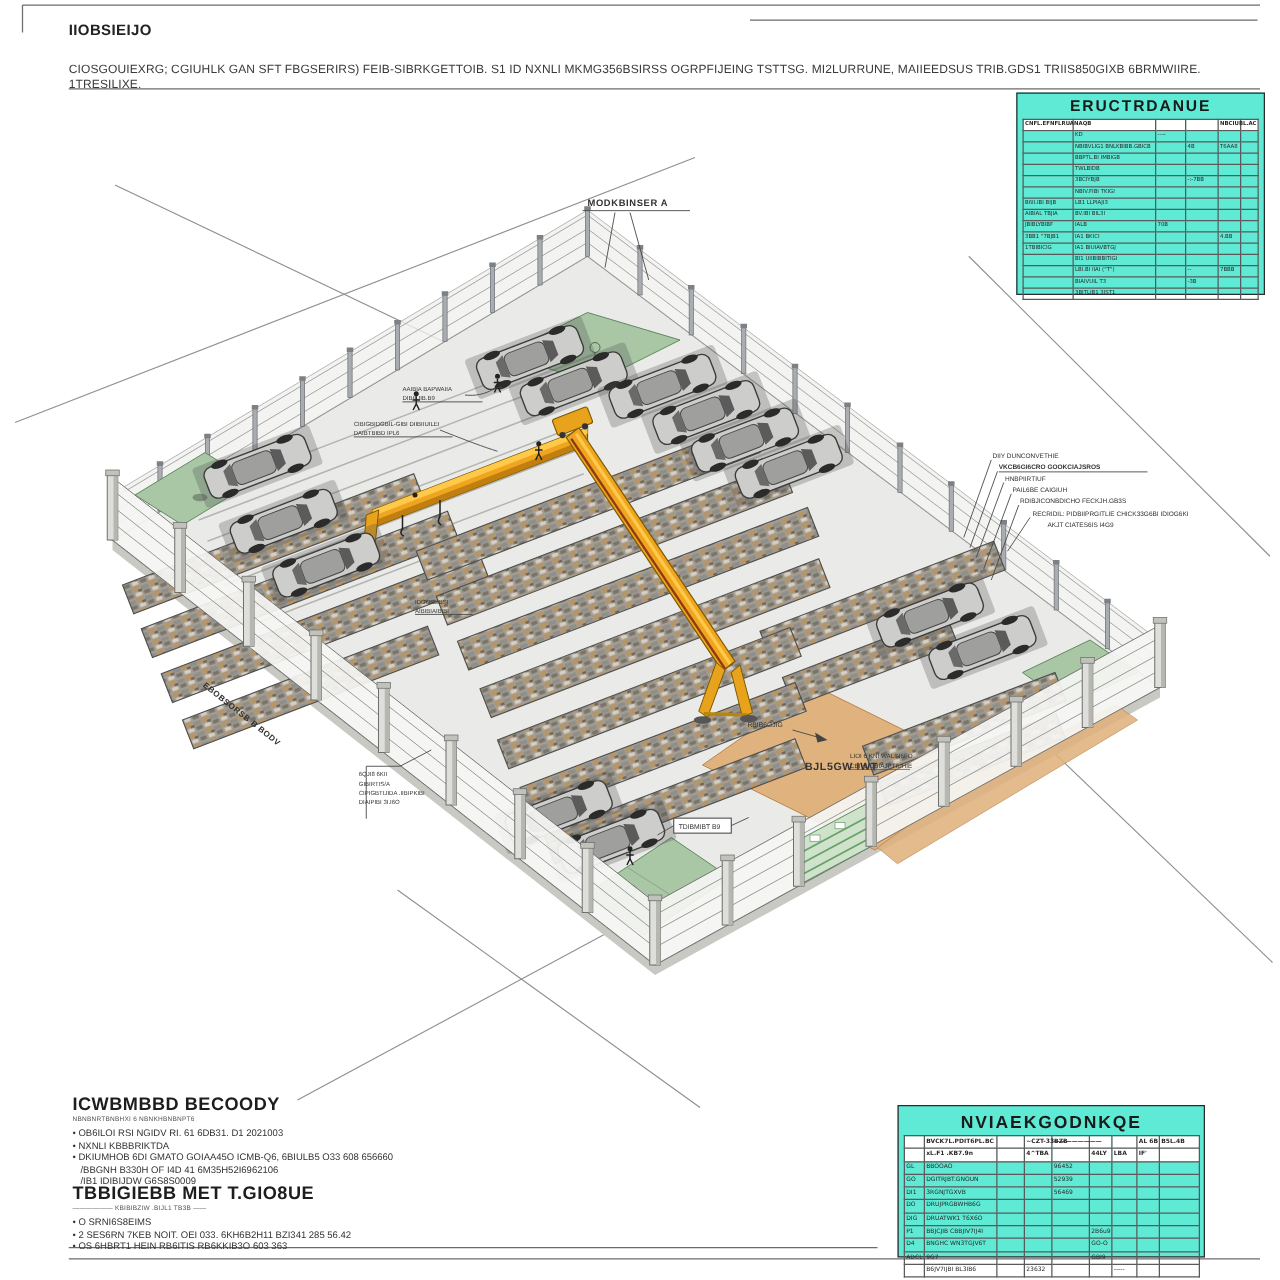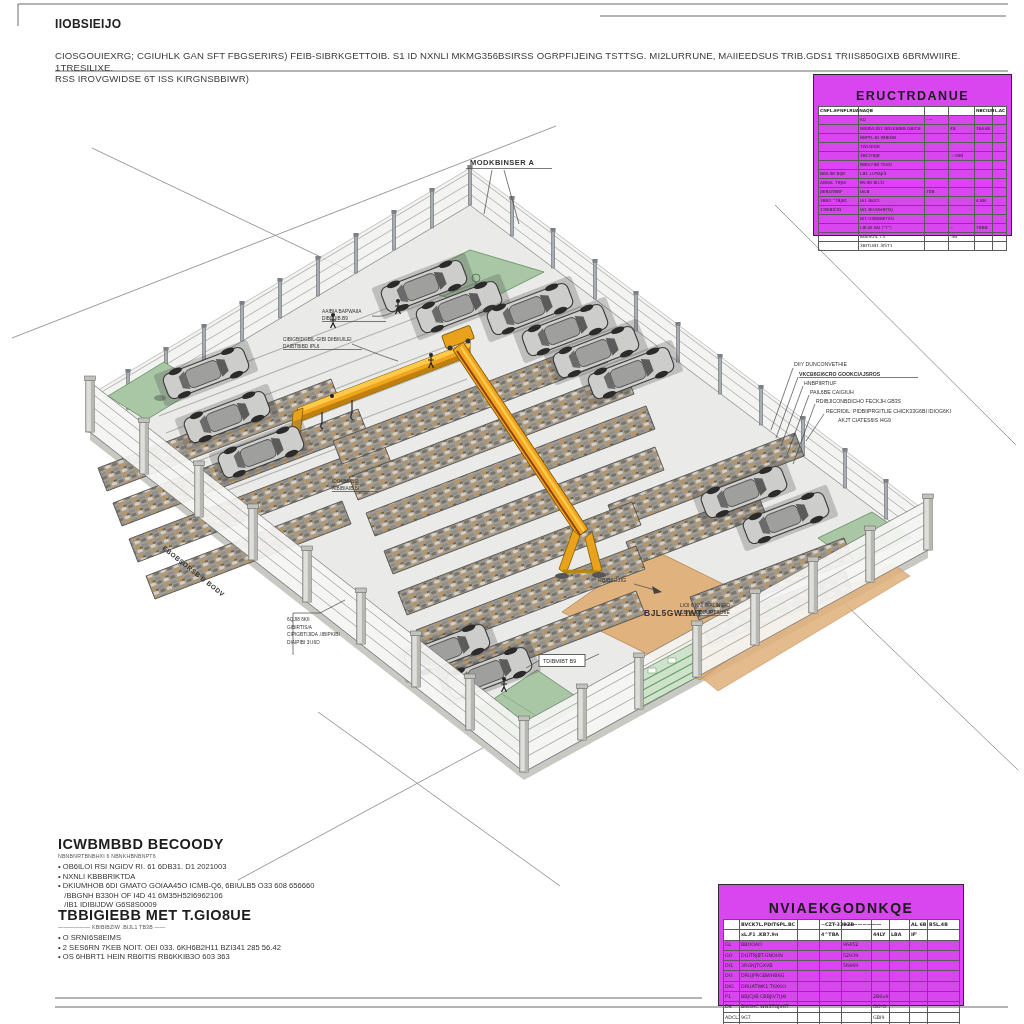--- a/index.html
+++ b/index.html
@@ -4,36 +4,36 @@
 <style>
   html,body{margin:0;padding:0;width:1024px;height:1024px;background:#ffffff;
     font-family:"Liberation Sans",sans-serif;position:relative;overflow:hidden;color:#222;}
   .abs{position:absolute;}
   
   #hdr{left:55px;top:6px;width:960px;}
   #hdr .t{font-size:13px;font-weight:bold;letter-spacing:.4px;color:#1d1d1d;}
   #hdr .c{font-size:12px;font-weight:bold;margin-top:11px;letter-spacing:.3px;}
   #hdr .b{font-size:9.6px;line-height:11.5px;margin-top:19px;color:#3a3a3a;letter-spacing:.1px;}
   
-  .tblbox{border:1.6px solid #2b2b2b;background:#d946ef;padding:13px 4px;box-sizing:border-box;}
+  .tblbox{border:1.6px solid #2b2b2b;background:#5eead4;padding:2px 4px;box-sizing:border-box;}
   .tblbox .ttl{text-align:center;font-weight:bold;letter-spacing:1.5px;color:#1a1a1a;}
   #spec{left:813px;top:74px;width:199px;height:162px;}
   #spec .ttl{font-size:12.5px;margin:1px 0 3px 0;}
   #parts{left:718px;top:884px;width:246px;height:122px;}
   #parts .ttl{font-size:14px;margin:2px 0 3px 0;}
   table{border-collapse:collapse;width:100%;table-layout:fixed;}
   td{border:.5px solid #5a5a5a;font-size:4.3px;line-height:1.15;padding:0 1px;
      color:#2a2a2a;white-space:nowrap;overflow:hidden;height:8px;font-family:"DejaVu Sans",sans-serif;}
   #parts td{height:9.3px;font-size:4.8px;}
   tr.hdr td{font-weight:bold;overflow:visible;background:#fff;}
   tr.ftr td{border-top:1px solid #2f2f2f;}
   
   .notes{left:58px;width:430px;}
   #nb1{top:836px;} #nb2{top:907px;}
-  .notes .h{font-size:14.5px;font-weight:bold;letter-spacing:.4px;color:#1d1d1d;}
+  .notes .h{font-size:14.5px;font-weight:bold;letter-spacing:.4px;color:#1d1d1d;margin-top:40px;}
   .notes .s{font-size:5.2px;color:#555;margin:1px 0 3px 0;letter-spacing:.2px;}
   .notes .i{font-size:7.6px;line-height:9.6px;color:#333;white-space:pre;}
   svg text{font-family:"Liberation Sans",sans-serif;fill:#333;}
 </style>
 </head>
 <body>
 
 <svg class="abs" style="left:0;top:0" width="1024" height="1024" viewBox="0 0 1024 1024" xmlns="http://www.w3.org/2000/svg" xmlns:xlink="http://www.w3.org/1999/xlink">
   <defs>
     <pattern id="pallets" width="14" height="9" patternUnits="userSpaceOnUse" patternTransform="rotate(-21)">
@@ -318,21 +318,20 @@
     <line x1="55" y1="71" x2="1008" y2="71"></line>
     <line x1="55" y1="998" x2="702" y2="998"></line>
     <line x1="55" y1="1007" x2="1008" y2="1007"></line>
   </g>
 </svg>
 
 <div id="hdr" class="abs">
   <div class="c">IIOBSIEIJO</div>
   <div class="b">
     <div>CIOSGOUIEXRG; CGIUHLK GAN SFT FBGSERIRS) FEIB-SIBRKGETTOIB. S1 ID NXNLI MKMG356BSIRSS OGRPFIJEING TSTTSG. MI2LURRUNE, MAIIEEDSUS TRIB.GDS1 TRIIS850GIXB 6BRMWIIRE. 1TRESILIXE.</div>
-    <div>RSS IROVGWIDSE 6T ISS KIRGNSBBIWR)</div>
   </div>
 </div>
 
 <div id="spec" class="abs tblbox">
   <div class="ttl">ERUCTRDANUE</div>
   <table>
     <colgroup>
         <col style="width:40px">
         <col style="width:66px">
         <col style="width:24px">

